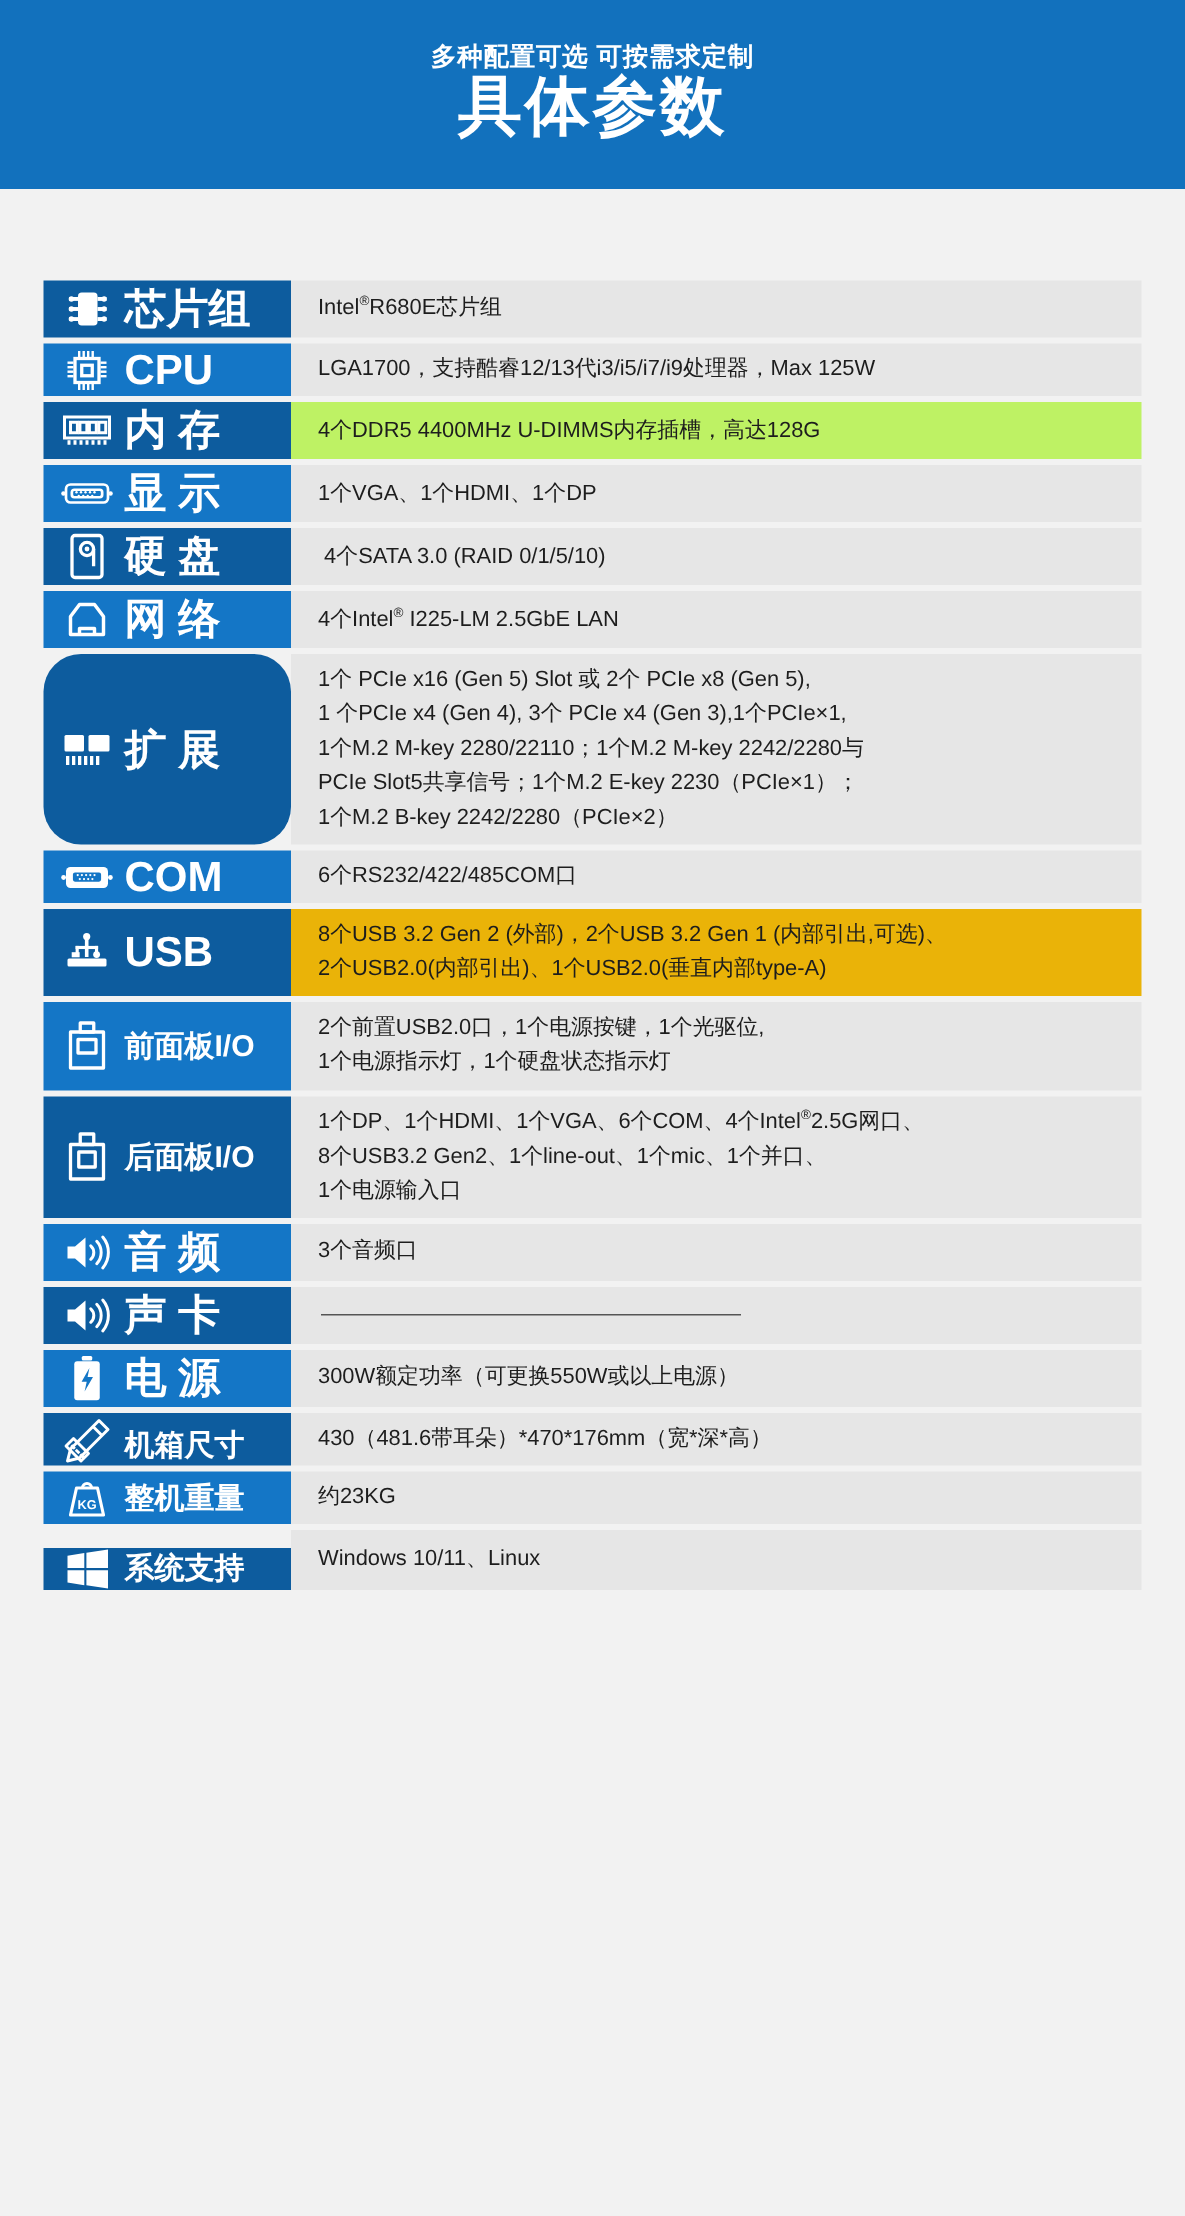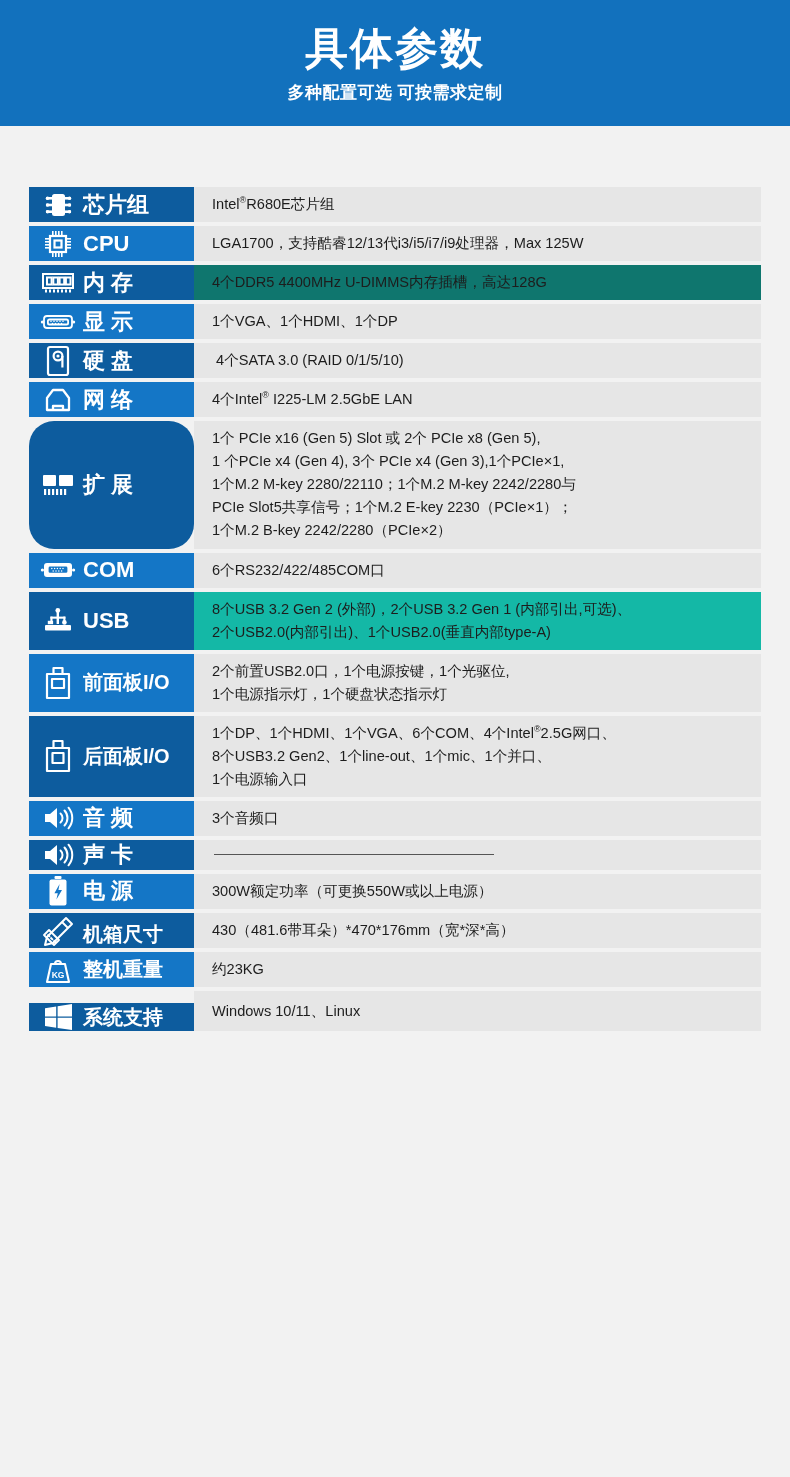--- a/index.html
+++ b/index.html
@@ -53,21 +53,21 @@
     gap:5px;
   }
   .spec-row.dark .label-cell{background:#0d5c9e;}
   .spec-row.light .label-cell{background:#1476c6;}
   .icon-box{
     width:40px;min-width:40px;
     display:flex;align-items:center;justify-content:center;
   }
   .icon-box svg{display:block;}
   .label-text{
-    font-size:22px;
+    font-size:28px;
     font-weight:bold;
     white-space:nowrap;
     letter-spacing:0px;
   }
   .label-text.tight{font-size:20px;letter-spacing:0px;}
   .value-cell{
     flex:1;
     background:#e6e6e6;
     box-sizing:border-box;
     display:flex;
@@ -84,22 +84,22 @@
     width:280px;height:0;
     border-top:1.4px solid #555;
     margin-left:2px;
   }
   sup{font-size:9px;vertical-align:super;line-height:0;}
 </style>
 </head>
 <body style="background: rgb(242, 242, 242);">
 
 <div id="banner" style="background: rgb(18, 113, 189);">
+  <div id="banner-sub">多种配置可选 可按需求定制</div>
   <div id="banner-title">具体参数</div>
-  <div id="banner-sub">多种配置可选 可按需求定制</div>
 </div>
 
 <div id="spec-table">
     <div class="spec-row dark">
       <div class="label-cell" style="background: rgb(13, 92, 158);">
         <span class="icon-box">
           <svg width="30" height="28" viewBox="0 0 30 28">
             <g fill="#fff">
     <rect x="9" y="3" width="13" height="22" rx="2.5"></rect>
     <rect x="3" y="6" width="6" height="2.6"></rect>
@@ -174,21 +174,21 @@
               <rect x="12" y="18.5" width="2" height="3"></rect>
               <rect x="16" y="18.5" width="2" height="3"></rect>
               <rect x="20" y="18.5" width="2" height="3"></rect>
               <rect x="24" y="18.5" width="2" height="3"></rect>
               <rect x="28" y="18.5" width="2" height="3"></rect>
   </g>
           </svg>
         </span>
         <span class="label-text">内 存</span>
       </div>
-      <div class="value-cell" style="background: #0f766e; color: rgb(29, 29, 29);">
+      <div class="value-cell" style="background: #bef264; color: rgb(29, 29, 29);">
         <div class="vline">4个DDR5 4400MHz U-DIMMS内存插槽，高达128G</div>
       </div>
     </div>
     <div class="spec-row light">
       <div class="label-cell" style="background: rgb(20, 118, 198);">
         <span class="icon-box">
           <svg width="36" height="20" viewBox="0 0 36 20">
             <g fill="none" stroke="#fff" stroke-width="1.8">
     <path d="M7 4 h22 a3 3 0 0 1 3 3 v6 a3 3 0 0 1 -3 3 h-22 a3 3 0 0 1 -3 -3 v-6 a3 3 0 0 1 3 -3 z"></path>
     <path d="M9.5 7.5 h17 a1.6 1.6 0 0 1 1.6 1.6 v1.8 a1.6 1.6 0 0 1 -1.6 1.6 h-17 a1.6 1.6 0 0 1 -1.6 -1.6 v-1.8 a1.6 1.6 0 0 1 1.6 -1.6 z"></path>
@@ -321,21 +321,21 @@
     <rect x="9.4" y="9.6" width="15" height="2.1"></rect>
     <rect x="9.4" y="9.6" width="2.1" height="6"></rect>
     <rect x="22.3" y="9.6" width="2.1" height="6"></rect>
     <rect x="6.8" y="13.8" width="5.3" height="3.4"></rect>
     <circle cx="23.4" cy="15.4" r="2.3"></circle>
   </g>
           </svg>
         </span>
         <span class="label-text">USB</span>
       </div>
-      <div class="value-cell" style="background: #14b8a6; color: rgb(29, 29, 29);">
+      <div class="value-cell" style="background: #eab308; color: rgb(29, 29, 29);">
         <div class="vline">8个USB 3.2 Gen 2 (外部)，2个USB 3.2 Gen 1 (内部引出,可选)、</div>
         <div class="vline">2个USB2.0(内部引出)、1个USB2.0(垂直内部type-A)</div>
       </div>
     </div>
     <div class="spec-row light">
       <div class="label-cell" style="background: rgb(20, 118, 198);">
         <span class="icon-box">
           <svg width="28" height="34" viewBox="0 0 28 34">
             <g fill="none" stroke="#fff" stroke-width="2.2" stroke-linejoin="round">
     <path d="M3 8 h22 v24 h-22 z"></path>

